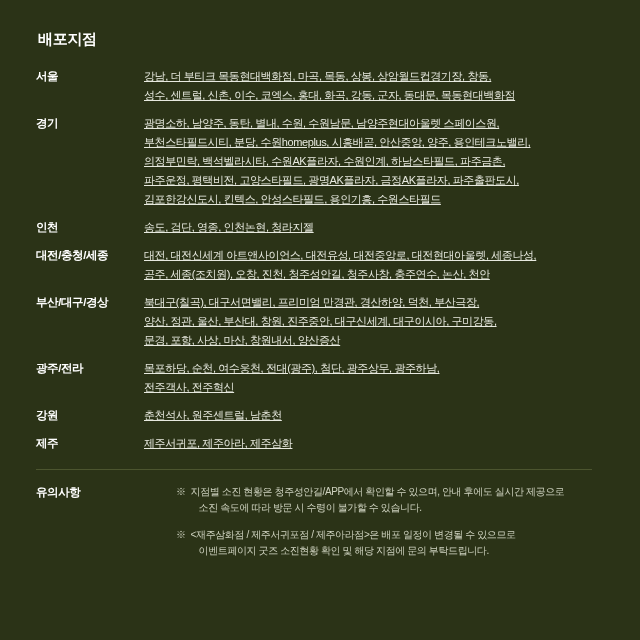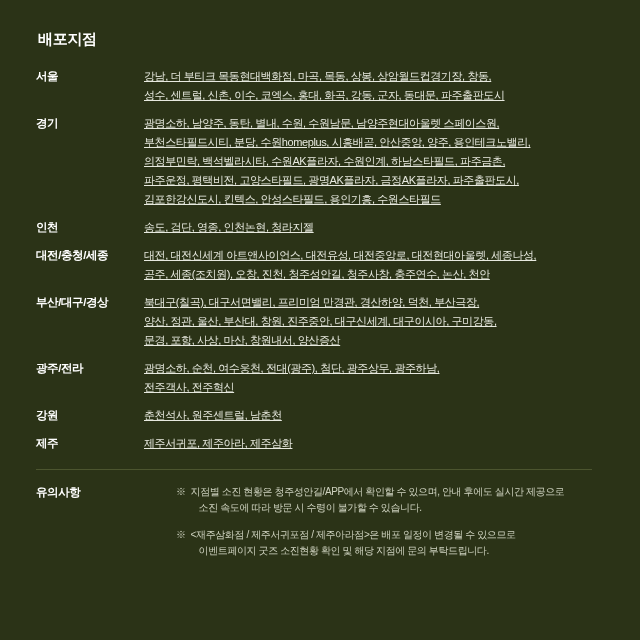--- a/index.html
+++ b/index.html
@@ -110,21 +110,21 @@
 <div class="page">
 
   <h1 class="title">배포지점</h1>
 
   <div class="rows">
 
     <div class="row">
       <div class="row-label">서울</div>
       <div class="row-values">
         <span class="line">강남, 더 부티크 목동현대백화점, 마곡, 목동, 상봉, 상암월드컵경기장, 창동,</span>
-        <span class="line">성수, 센트럴, 신촌, 이수, 코엑스, 홍대, 화곡, 강동, 군자, 동대문, 파주출판도시</span>
+        <span class="line">성수, 센트럴, 신촌, 이수, 코엑스, 홍대, 화곡, 강동, 군자, 동대문, 목동현대백화점</span>
       </div>
     </div>
 
     <div class="row">
       <div class="row-label">경기</div>
       <div class="row-values">
         <span class="line">광명소하, 남양주, 동탄, 별내, 수원, 수원남문, 남양주현대아울렛 스페이스원,</span>
         <span class="line">부천스타필드시티, 분당, 수원homeplus, 시흥배곧, 안산중앙, 양주, 용인테크노밸리,</span>
         <span class="line">의정부민락, 백석벨라시타, 수원AK플라자, 수원인계, 하남스타필드, 파주금촌,</span>
         <span class="line">파주운정, 평택비전, 고양스타필드, 광명AK플라자, 금정AK플라자, 파주출판도시,</span>
@@ -152,21 +152,21 @@
       <div class="row-values">
         <span class="line">북대구(칠곡), 대구서면밸리, 프리미엄 만경관, 경산하양, 덕천, 부산극장,</span>
         <span class="line">양산, 정관, 울산, 부산대, 창원, 진주중안, 대구신세계, 대구이시아, 구미강동,</span>
         <span class="line">문경, 포항, 사상, 마산, 창원내서, 양산증산</span>
       </div>
     </div>
 
     <div class="row">
       <div class="row-label">광주/전라</div>
       <div class="row-values">
-        <span class="line">광명소하, 순천, 여수웅천, 전대(광주), 첨단, 광주상무, 광주하남,</span>
+        <span class="line">목포하당, 순천, 여수웅천, 전대(광주), 첨단, 광주상무, 광주하남,</span>
         <span class="line">전주객사, 전주혁신</span>
       </div>
     </div>
 
     <div class="row">
       <div class="row-label">강원</div>
       <div class="row-values">
         <span class="line">춘천석사, 원주센트럴, 남춘천</span>
       </div>
     </div>

